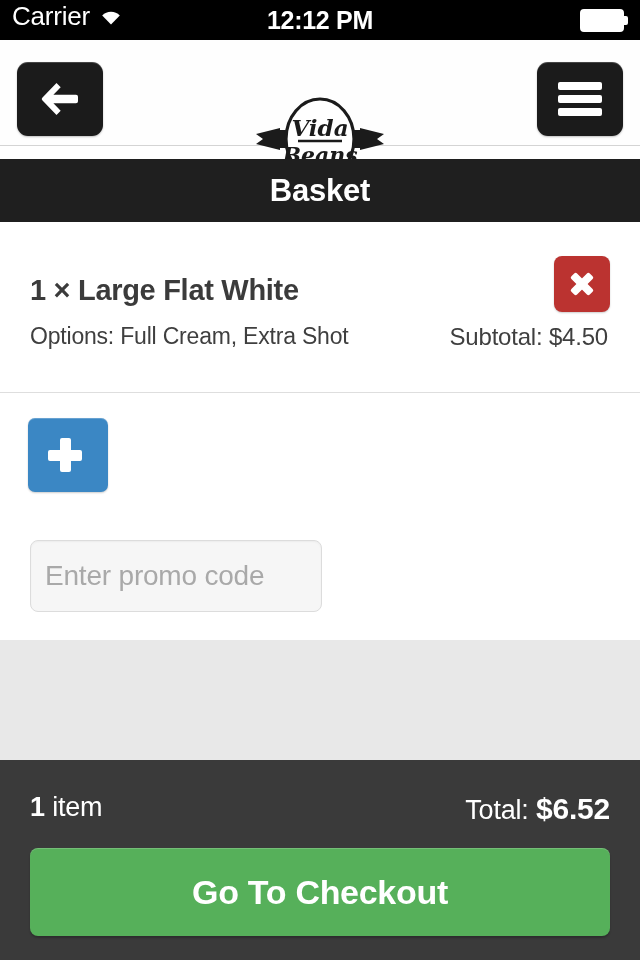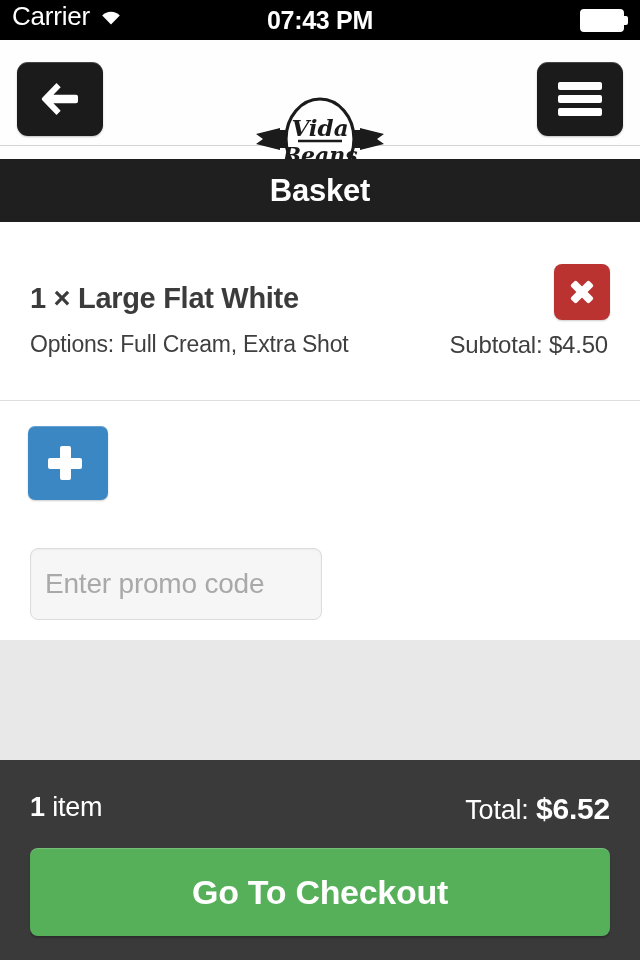--- a/index.html
+++ b/index.html
@@ -68,21 +68,20 @@
     position:absolute; top:159px; left:0; width:640px; height:63px;
     background:#1f1f1f; color:#fff;
     display:flex; align-items:center; justify-content:center;
   }
   .titlebar .t { font-size:31px; font-weight:bold; letter-spacing:-0.2px; }
 
   
   .content {
     position:absolute; top:222px; left:0; width:640px; height:418px;
     background:#fff;
-    margin-top:8px;
   }
 
   .item-row { position:relative; height:170px; }
   .item-title {
     position:absolute; left:30px; top:52px;
     font-size:29px; font-weight:bold; color:#3b3b3b; letter-spacing:-0.3px;
     white-space:nowrap;
   }
   .item-options {
     position:absolute; left:30px; top:101px;
@@ -171,21 +170,21 @@
 <div class="phone">
 
   <div class="statusbar">
     <div class="sb-left">
       <span class="sb-carrier">Carrier</span>
       <svg class="wifi-icon" width="26" height="20" viewBox="0 0 26 20">
         <path d="M13 18.5 L4.2 9.4 a12.5 12.5 0 0 1 17.6 0 Z" fill="#fff"></path>
       </svg>
     </div>
     <div class="sb-time">
-      <span>07:43 PM</span>
+      <span>12:12 PM</span>
     </div>
     <div class="sb-right">
       <div class="batt">
         <div class="batt-body"></div>
         <div class="batt-cap"></div>
       </div>
     </div>
   </div>
 
   <div class="header">

